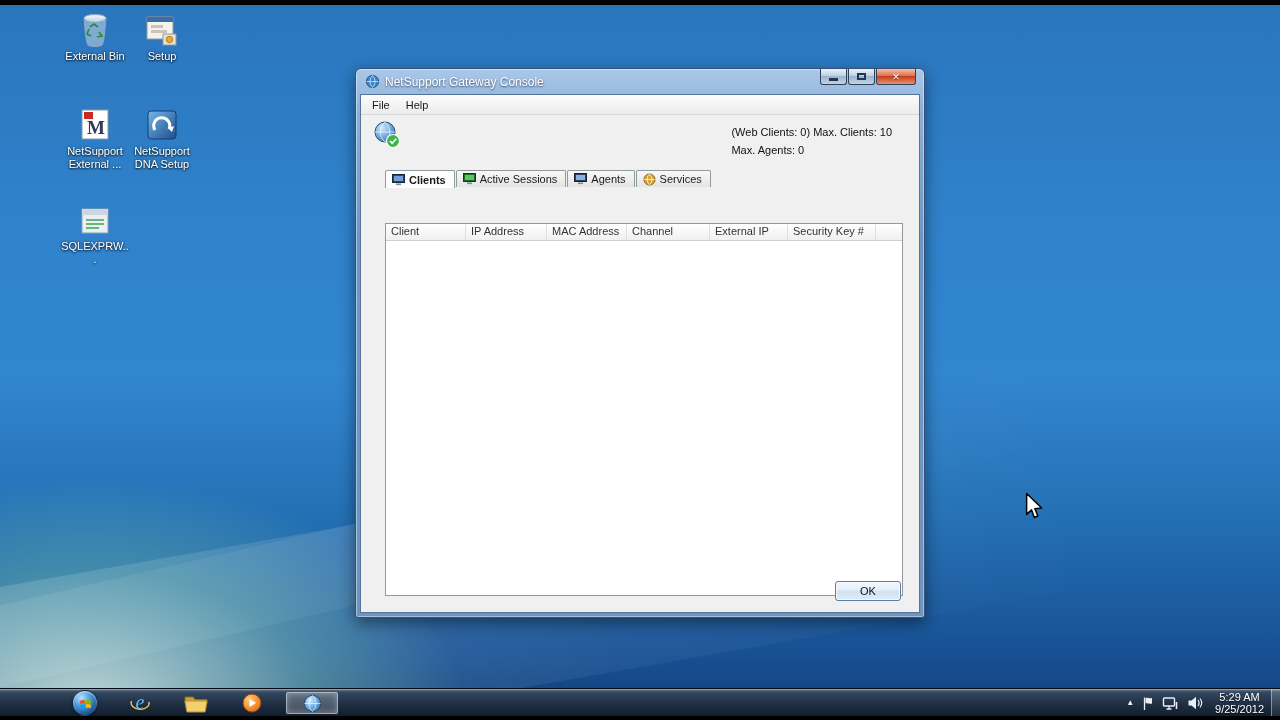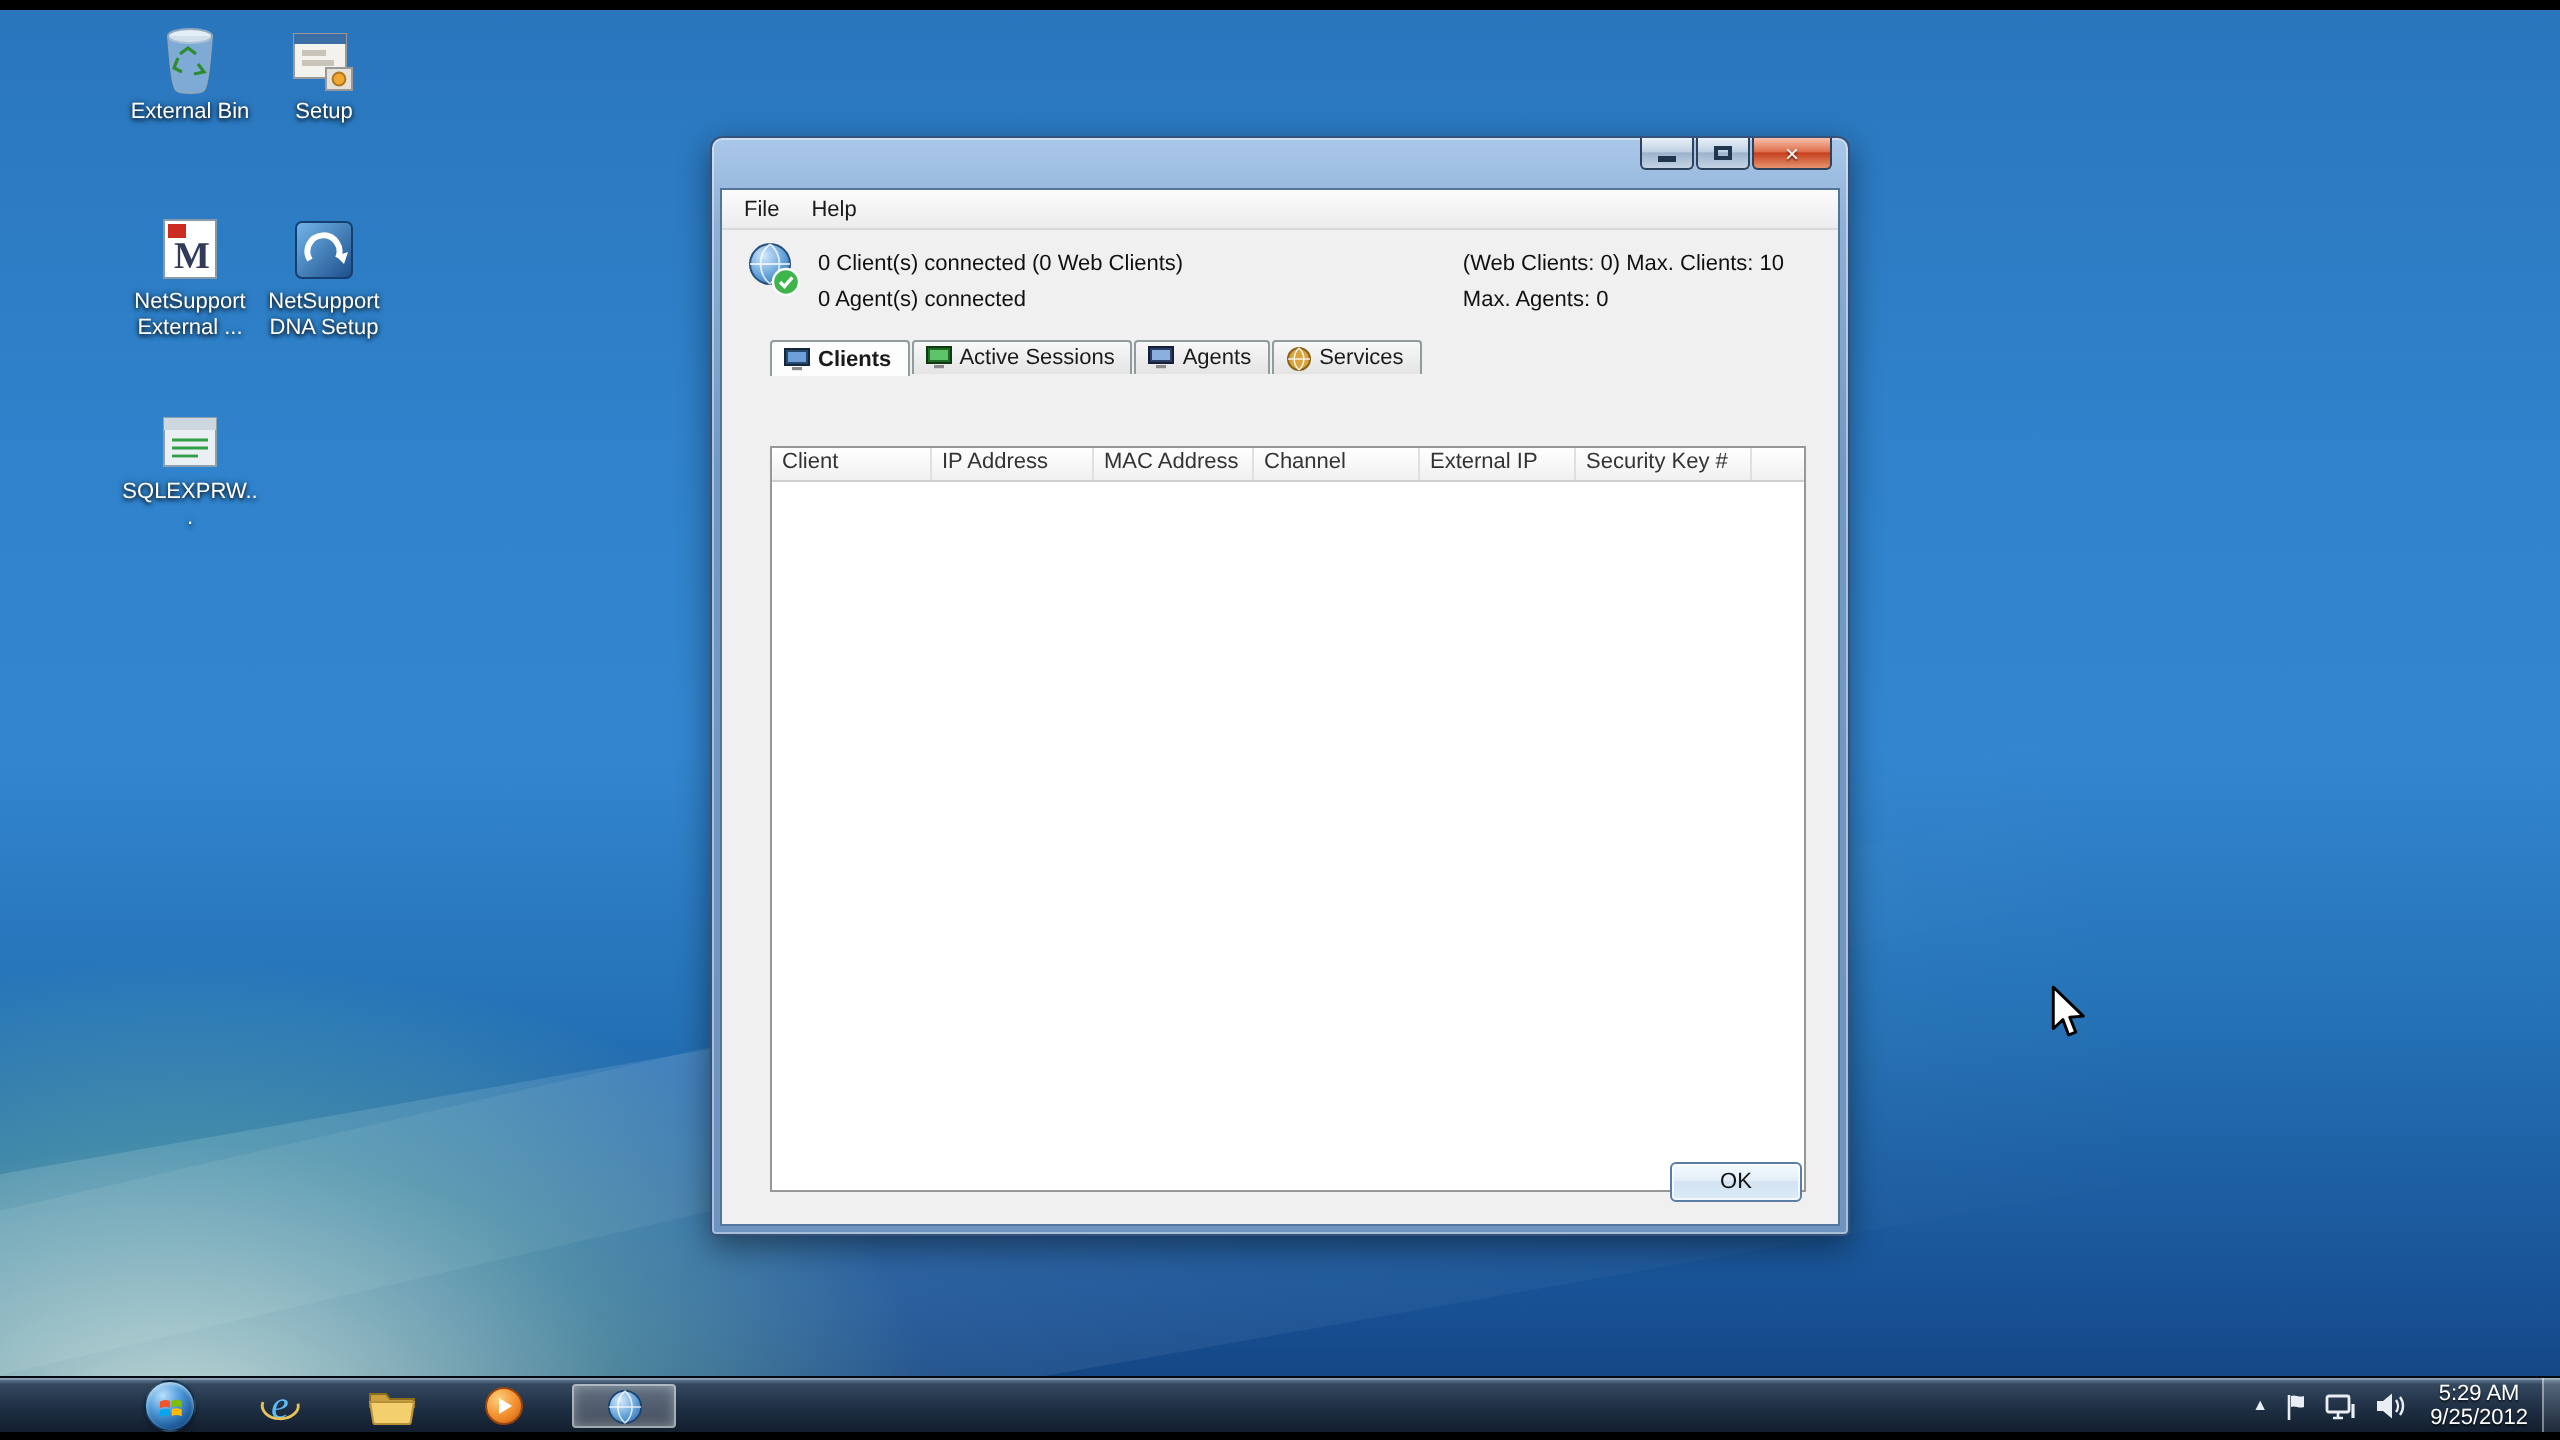--- a/index.html
+++ b/index.html
@@ -174,20 +174,27 @@
           <line x1="9" y1="18" x2="27" y2="18"></line>
           <line x1="9" y1="22" x2="27" y2="22"></line>
           <line x1="9" y1="26" x2="22" y2="26"></line>
         </g>
       </svg>
     </div>
     <div class="di-label">SQLEXPRW...</div>
   </div>
 
   <div class="window">
+    <div class="titlebar">
+      <svg width="15" height="15" viewBox="0 0 16 16">
+        <circle cx="8" cy="8" r="6.5" fill="#3f86c9" stroke="#1d4d80"></circle>
+        <path d="M1.5 8 h13 M8 1.5 a9 9 0 0 1 0 13 M8 1.5 a9 9 0 0 0 0 13" stroke="rgba(255,255,255,.8)" fill="none" stroke-width=".8"></path>
+      </svg>
+      <span class="title-text">NetSupport Gateway Console</span>
+    </div>
     <div class="caption-buttons">
       <div class="cap-btn">
           <div class="glyph-min"></div>
         </div>
       <div class="cap-btn">
           <div class="glyph-max"></div>
         </div>
       <div class="cap-btn close">
           <span>×</span>
         </div>
@@ -207,24 +214,20 @@
                 <stop offset=".55" stop-color="#5f9fd8"></stop>
                 <stop offset="1" stop-color="#2a5d99"></stop>
             </radialGradient>
           </defs>
           <circle cx="12" cy="11" r="10" fill="url(#grad-globe)" stroke="#27507f"></circle>
           <path d="M2 11 h20 M12 1 a13 13 0 0 1 0 20 M12 1 a13 13 0 0 0 0 20" stroke="rgba(255,255,255,.75)" fill="none" stroke-width=".9"></path>
           <circle cx="20" cy="20" r="6.5" fill="#3db54a" stroke="#fff" stroke-width="1.2"></circle>
           <path d="M17 20 l2.2 2.2 l4 -4.5" stroke="#fff" stroke-width="1.7" fill="none"></path>
         </svg>
       </div>
-      <div class="status-left">
-        <div>0 Client(s) connected (0 Web Clients)</div>
-        <div>0 Agent(s) connected</div>
-      </div>
       <div class="status-right">
         <div>(Web Clients: 0) Max. Clients: 10</div>
         <div>Max. Agents: 0</div>
       </div>
 
       <div class="tabs">
         <div class="tab active">
           <svg width="13" height="12" viewBox="0 0 13 12">
             <rect x="0.5" y="0.5" width="12" height="8" fill="#27496e" stroke="#12263c"></rect>
             <rect x="2" y="2" width="9" height="5" fill="#6f9fd8"></rect>

